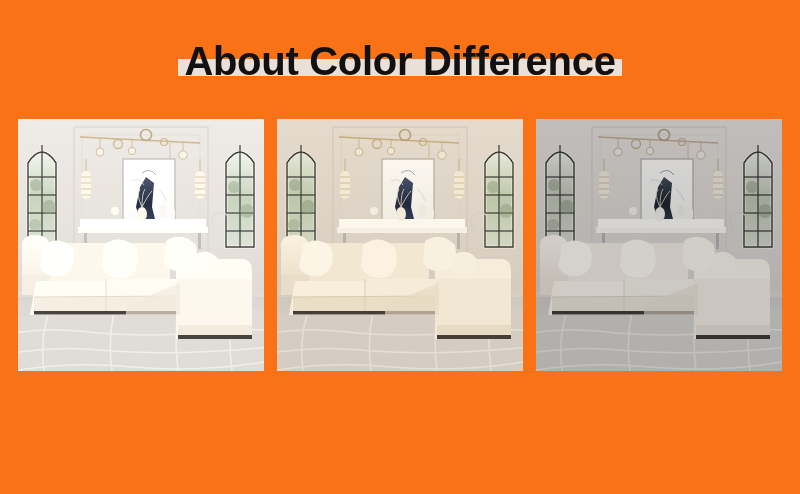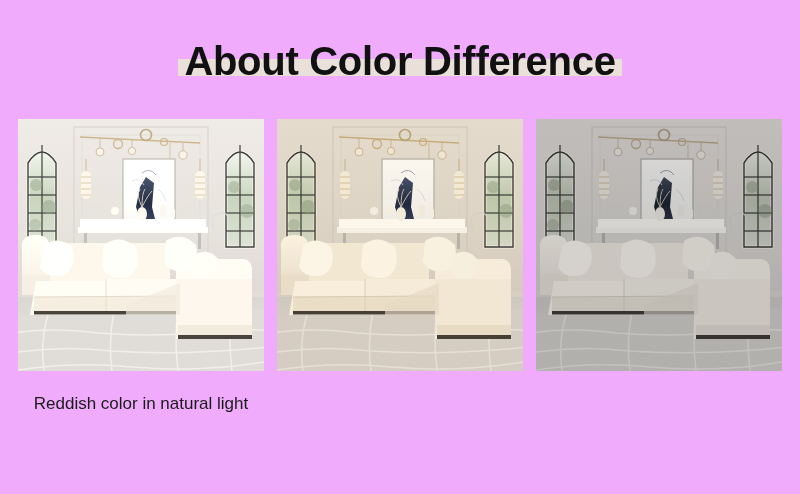--- a/index.html
+++ b/index.html
@@ -9,21 +9,21 @@
     height: 494px;
     background: #ffffff;
     font-family: "Liberation Sans", sans-serif;
     overflow: hidden;
   }
 
   .page {
     position: relative;
     width: 800px;
     height: 494px;
-    background: #f0abfc;
+    background: #f97316;
   }
 
   
   .title-wrap {
     position: absolute;
     left: 0;
     top: 32px;
     width: 800px;
     height: 58px;
     display: flex;
@@ -586,16 +586,15 @@
           <path d="M86 126 q16 -12 32 2 q6 22 -8 30 q-20 4 -26 -10 z" fill="#e9e4d9"></path>
           <path d="M148 122 q16 -10 30 4 q4 20 -10 26 q-18 2 -22 -10 z" fill="#e7e2d8"></path>
           <path d="M176 136 q14 -8 24 4 q2 16 -10 20 q-14 0 -16 -10 z" fill="#e5e0d6"></path>
           <path d="M108 186 l54 -22 v32 h-54 z" fill="#d4cebf" opacity="0.65"></path>
         </g>
       </svg>
     </div>
   </div>
 
   <div class="captions">
-    <div class="caption">Reddish color in natural light</div>
   </div>
 
 </div>
 
 </body></html>

